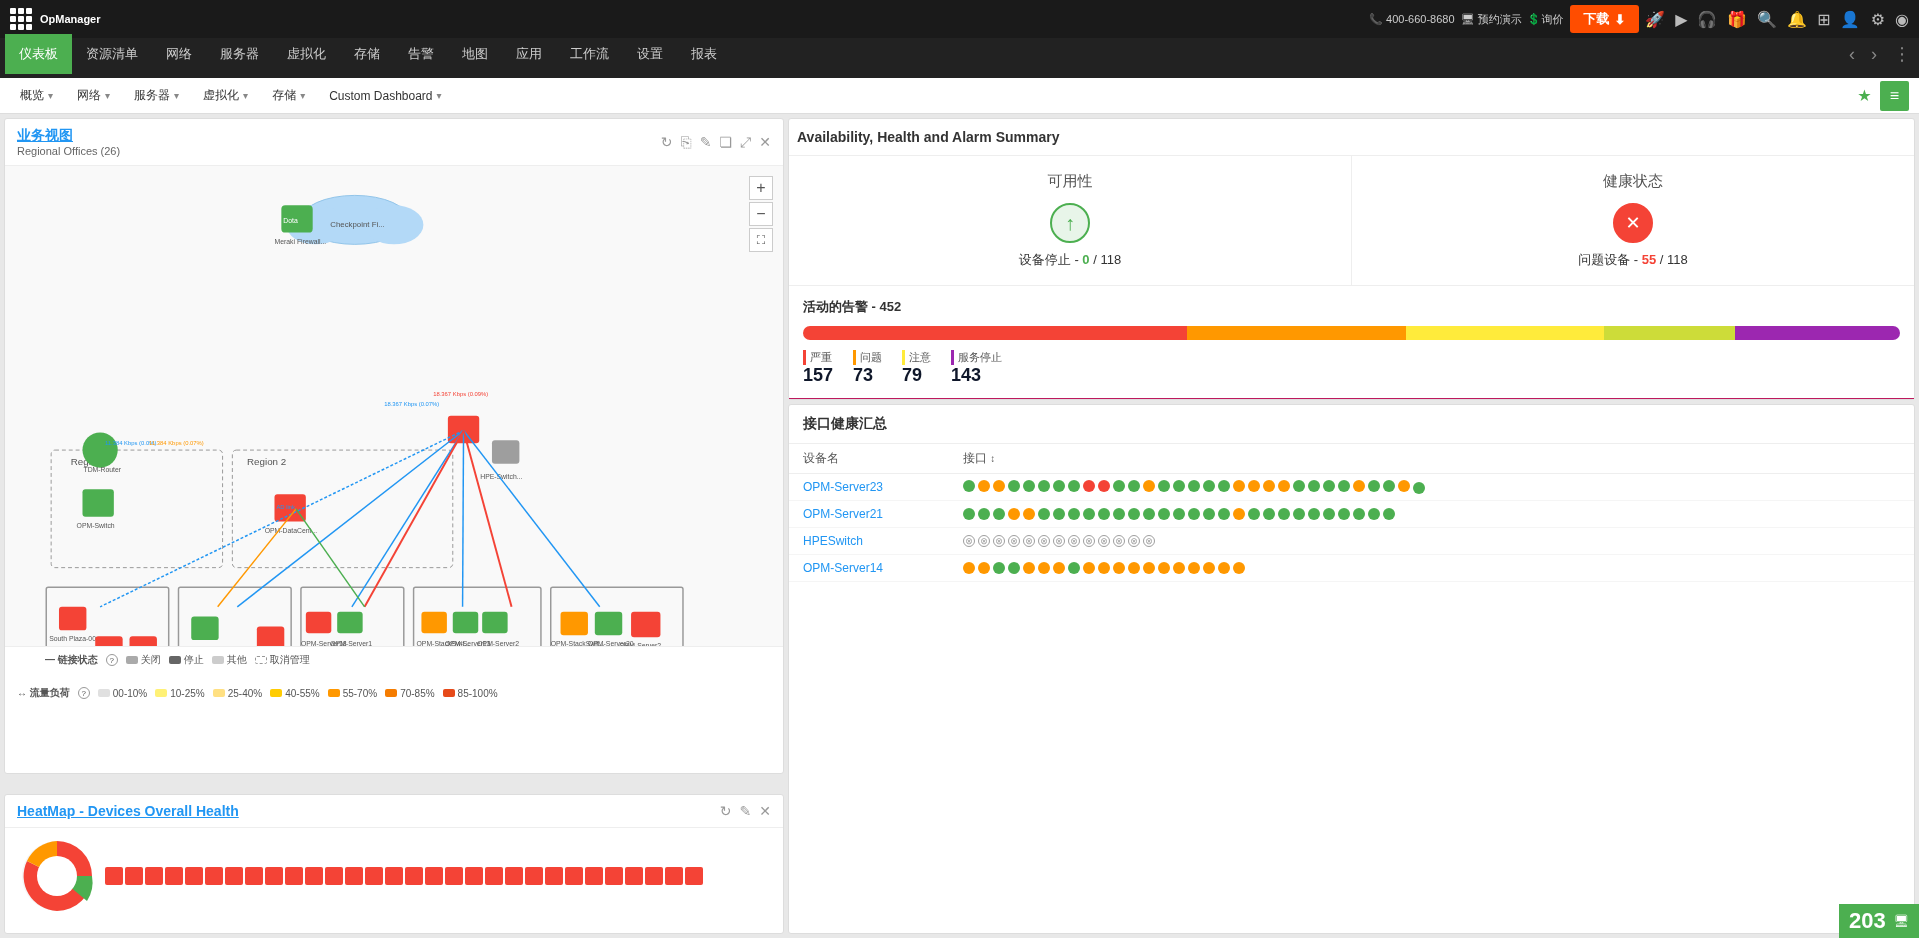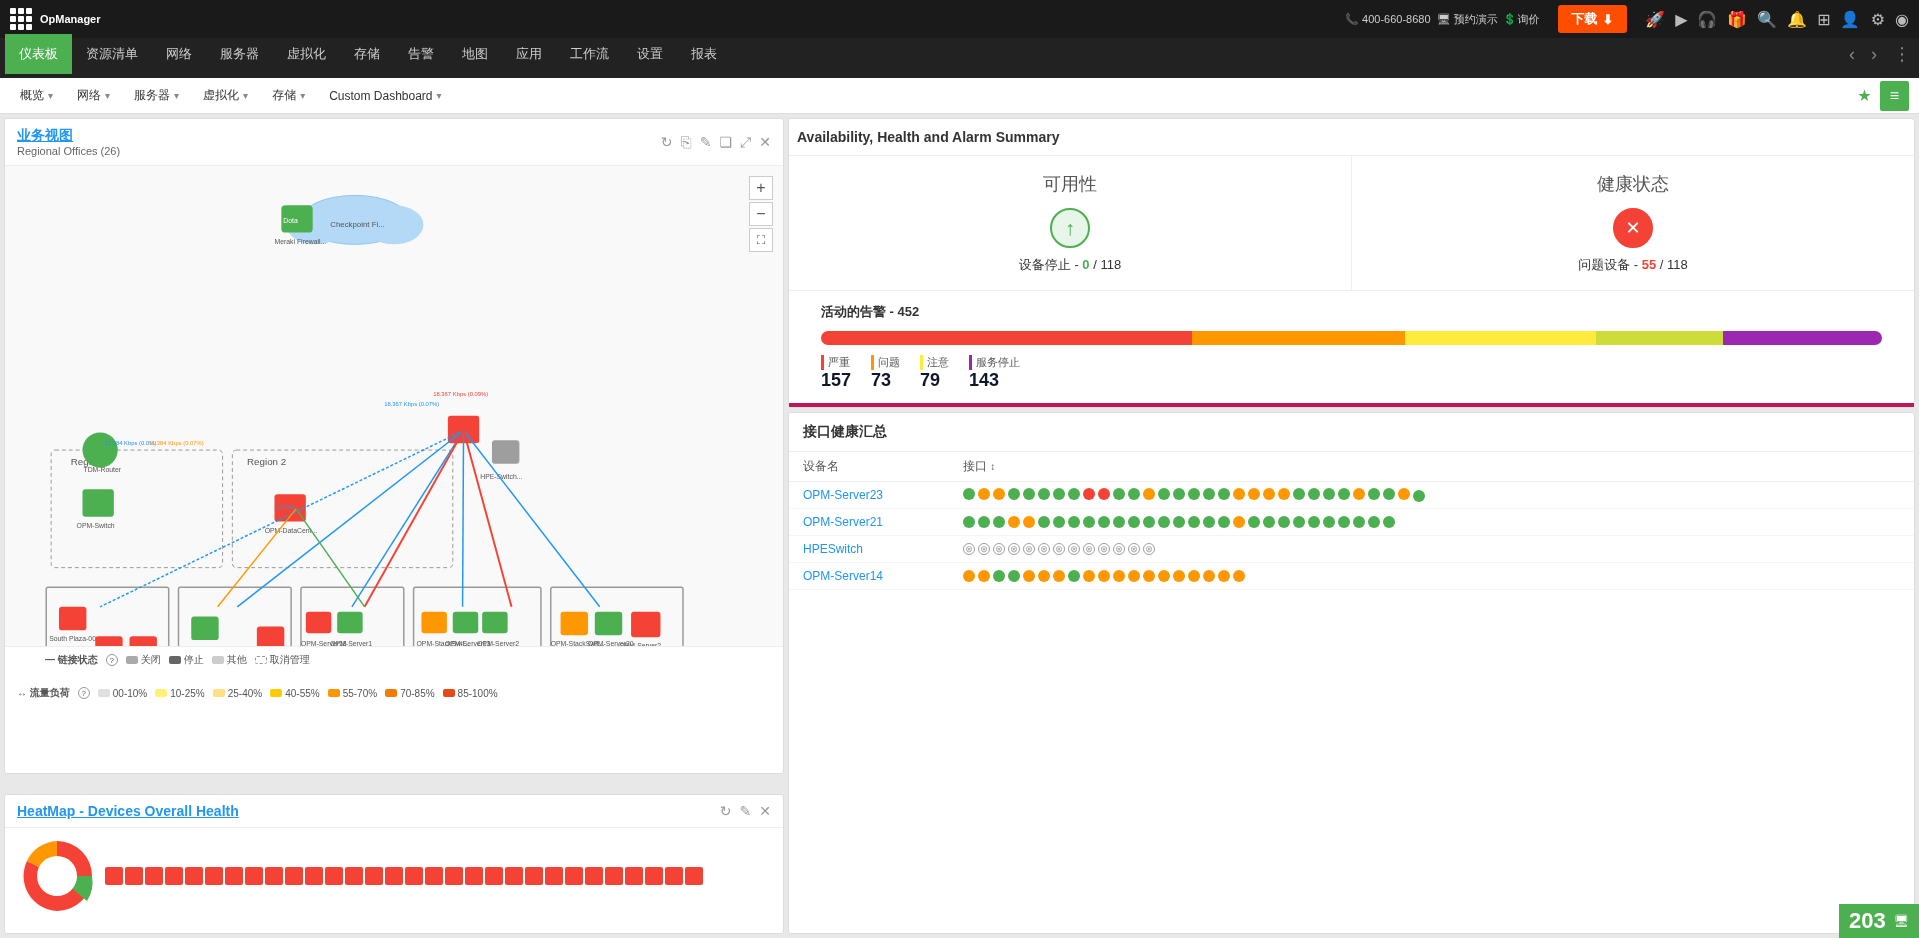--- a/index.html
+++ b/index.html
@@ -21,21 +21,21 @@
       gap: 8px;
       color: white;
       font-size: 11px;
       font-weight: bold;
       margin-right: 20px;
       justify-content: space-between;
     }
     .grid-icon { display: grid; grid-template-columns: repeat(3,6px); gap: 2px; }
     .grid-icon span { width: 6px; height: 6px; background: white; border-radius: 1px; }
     .top-bar-spacer { flex: 1; }
-    .top-bar-right { display: flex; align-items: center; gap: 18px; }
+    .top-bar-right { display: flex; align-items: center; gap: 6px; }
     .phone-info { font-size: 11px; color: #ccc; }
     .download-btn {
       background: #ff4d00;
       color: white;
       border: none;
       padding: 5px 14px;
       font-size: 13px;
       font-weight: bold;
       cursor: pointer;
       border-radius: 3px;
@@ -213,21 +213,21 @@
       display: flex;
       border-bottom: 1px solid #eee;
     }
     .avail-section {
       flex: 1;
       padding: 16px;
       text-align: center;
       border-right: 1px solid #eee;
     }
     .avail-section:last-child { border-right: none; }
-    .section-title { font-size: 18px; color: #555; margin-bottom: 12px; }
+    .section-title { font-size: 15px; color: #555; margin-bottom: 12px; }
     .avail-icon-green {
       width: 40px;
       height: 40px;
       border-radius: 50%;
       background: #e8f5e9;
       border: 2px solid #4caf50;
       display: flex;
       align-items: center;
       justify-content: center;
       margin: 0 auto 8px;
@@ -244,21 +244,21 @@
       align-items: center;
       justify-content: center;
       margin: 0 auto 8px;
       color: white;
       background: #f44336;
       font-size: 18px;
     }
     .avail-stat { font-size: 13px; color: #333; }
 
     
-    .active-alarms-section { padding: 12px 32px; border-bottom: 4px solid #be185d; }
+    .active-alarms-section { padding: 12px 14px; border-bottom: 1px solid #be185d; }
     .active-alarms-title { font-size: 13px; color: #333; margin-bottom: 10px; font-weight: bold; }
     .alarm-bar-container { height: 14px; border-radius: 7px; overflow: hidden; display: flex; margin-bottom: 10px; }
     .alarm-bar-segment { height: 100%; }
     .alarm-stats { display: flex; gap: 20px; align-items: flex-end; }
     .alarm-stat-item { display: flex; align-items: flex-start; gap: 6px; }
     .alarm-stat-label { font-size: 11px; color: #555; border-left: 3px solid; padding-left: 4px; }
     .alarm-stat-val { font-size: 18px; font-weight: bold; color: #0f172a; }
 
     
     .iface-widget { flex: 1; overflow: hidden; }

